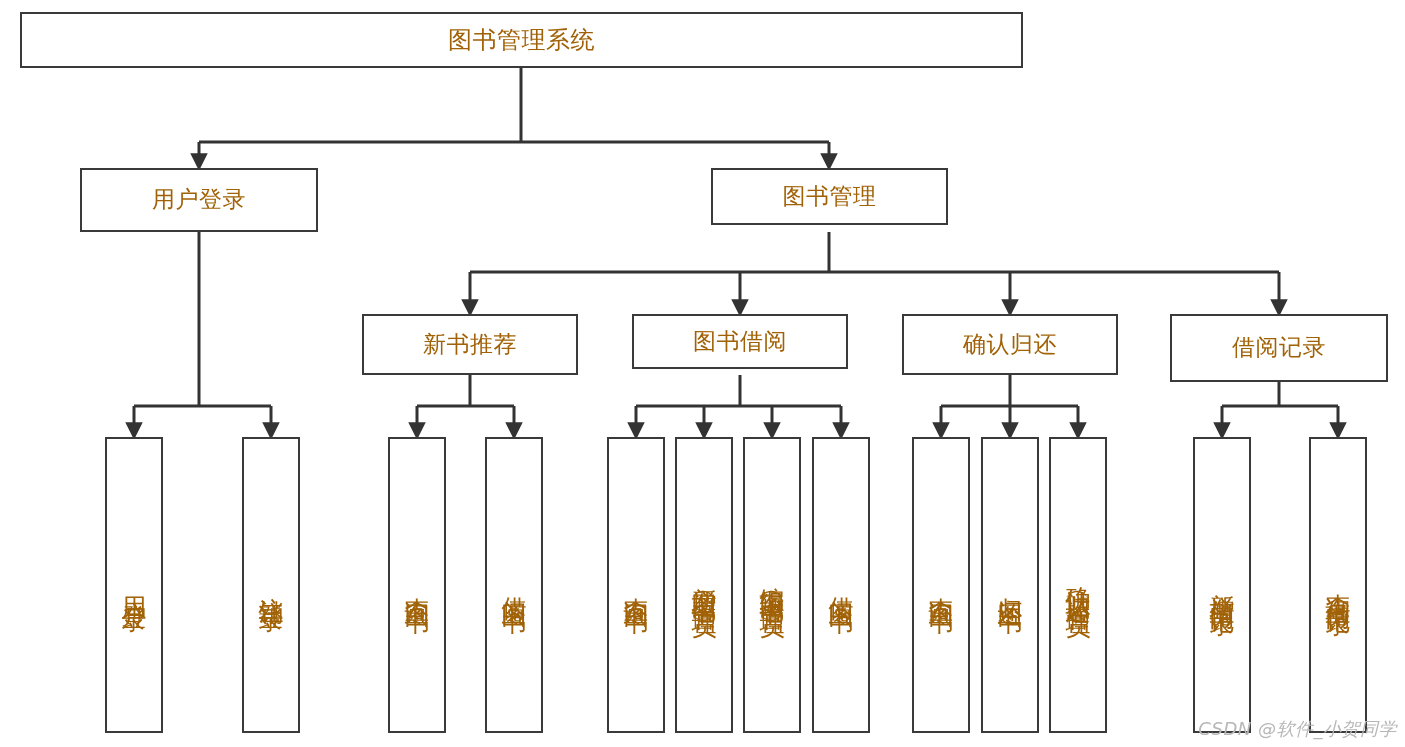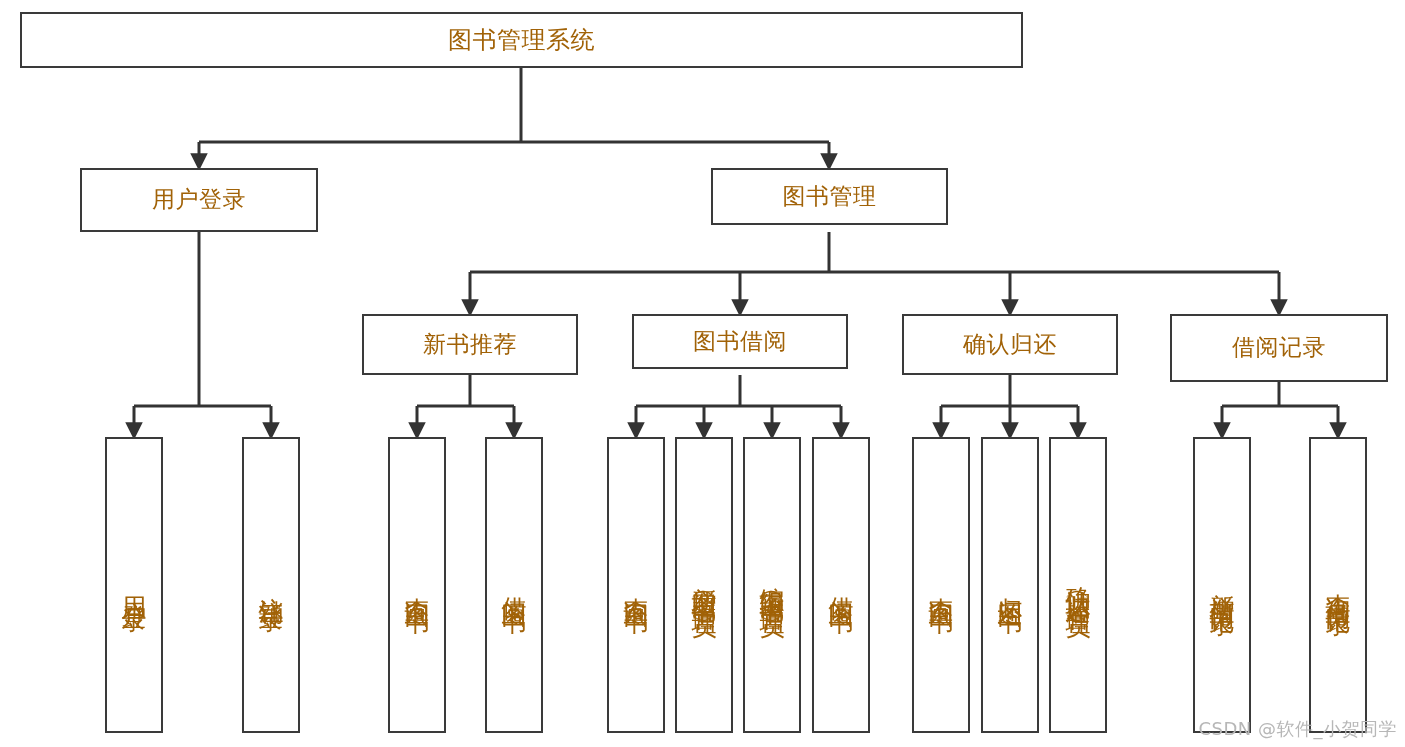--- a/index.html
+++ b/index.html
@@ -62,20 +62,21 @@
   }
   #watermark {
     position: absolute;
     right: 8px;
     bottom: 6px;
     font-size: 18px;
     color: #b7b7b7;
     letter-spacing: 0.5px;
     z-index: 6;
     font-family: "DejaVu Sans", "Liberation Sans", sans-serif;
+    font-style: italic;
   }
 </style>
 </head>
 <body>
 
 <div id="diagram-root">
 
   <svg id="diagram-svg" viewBox="0 0 1405 747" xmlns="http://www.w3.org/2000/svg">
     <defs>
       <marker id="arrow" viewBox="0 0 12 12" refX="6" refY="6" markerWidth="7" markerHeight="7" orient="auto-start-reverse">

